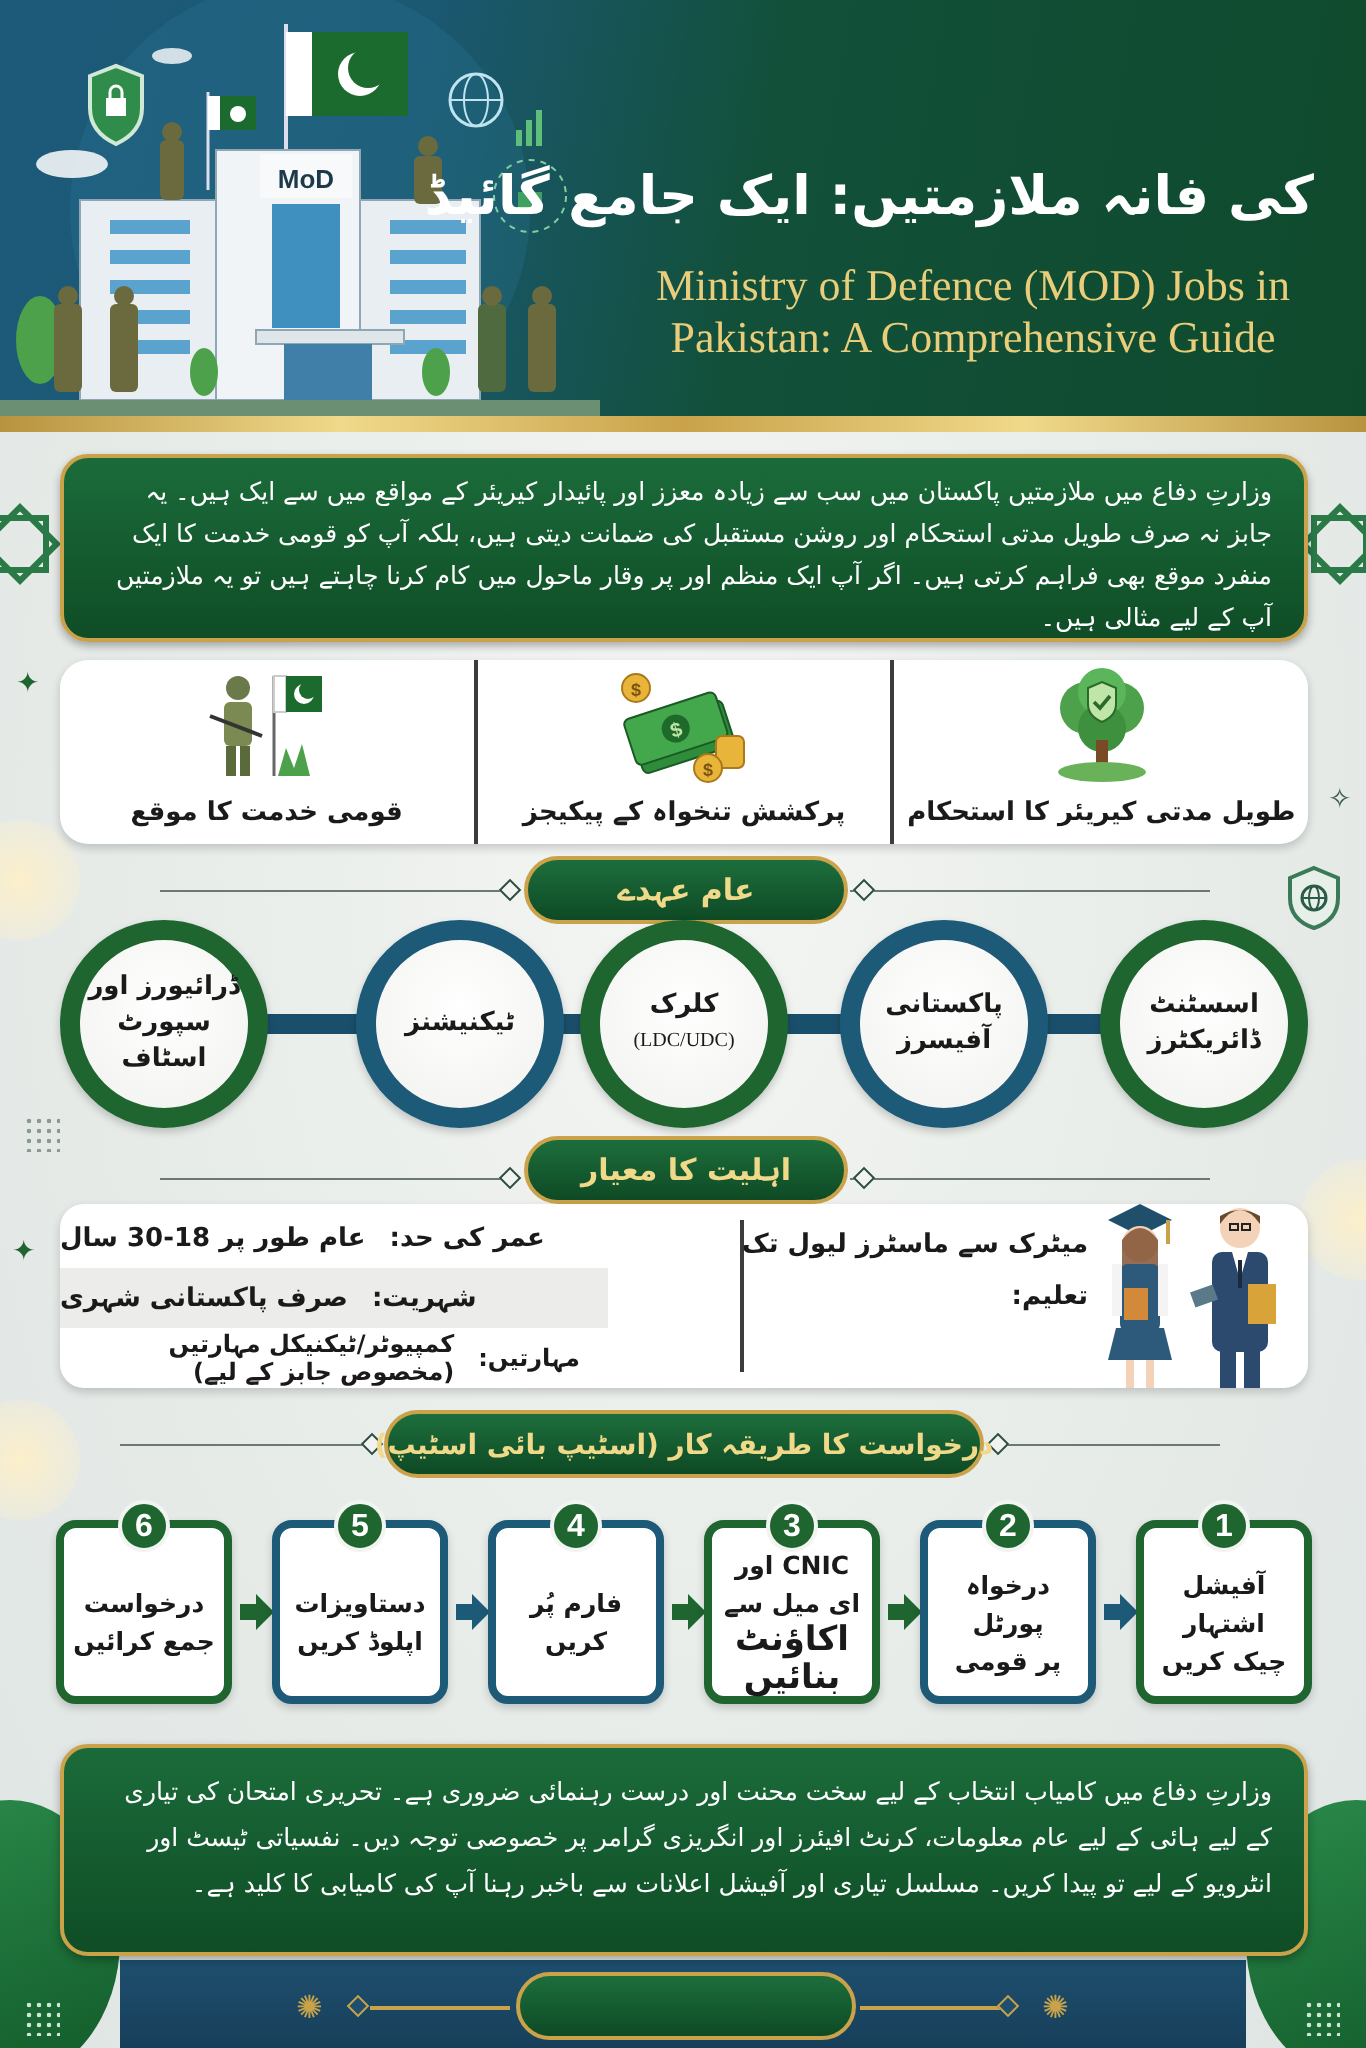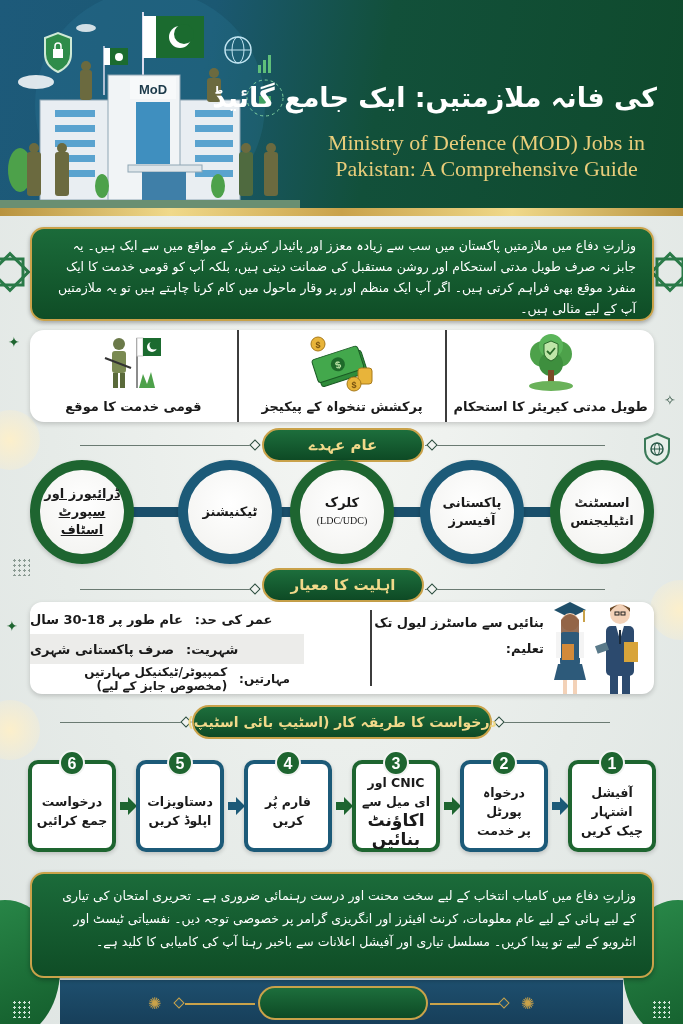--- a/index.html
+++ b/index.html
@@ -282,21 +282,21 @@
 </div>
 
 <div class="sec-line" style="left:80px; width:180px; top:445px;"></div>
 <div class="sec-line" style="left:425px; width:180px; top:445px;"></div>
 <div class="sec-diamond" style="left:251px; top:441px;"></div>
 <div class="sec-diamond" style="left:428px; top:441px;"></div>
 <div class="sec-pill urdu" style="left:262px; top:428px; width:162px;">عام عہدے</div>
 
 <div class="roles">
   <div class="role-connector" style="left:90px; width:450px;"></div>
-  <div class="role" style="left:0px;text-decoration:underline;">
+  <div class="role" style="left:0px;">
     <span class="urdu">
         <span style="display:block">ڈرائیورز اور</span>
         <span style="display:block">سپورٹ اسٹاف</span>
       </span>
   </div>
   <div class="role blue" style="left:148px;">
     <span class="urdu">
         <span style="display:block">ٹیکنیشنز</span>
       </span>
   </div>
@@ -308,21 +308,21 @@
   </div>
   <div class="role blue" style="left:390px;">
     <span class="urdu">
         <span style="display:block">پاکستانی</span>
         <span style="display:block">آفیسرز</span>
       </span>
   </div>
   <div class="role" style="left:520px;">
     <span class="urdu">
         <span style="display:block">اسسٹنٹ</span>
-        <span style="display:block">انٹیلیجنس</span>
+        <span style="display:block">ڈائریکٹرز</span>
       </span>
   </div>
 </div>
 
 <div class="sec-line" style="left:80px; width:180px; top:589px;"></div>
 <div class="sec-line" style="left:425px; width:180px; top:589px;"></div>
 <div class="sec-diamond" style="left:251px; top:585px;"></div>
 <div class="sec-diamond" style="left:428px; top:585px;"></div>
 <div class="sec-pill urdu" style="left:262px; top:568px; width:162px;">اہلیت کا معیار</div>
 
@@ -334,21 +334,21 @@
   <div class="elig-row urdu shade" style="top:32px;">
     <span class="lbl">شہریت:</span>
     <span>صرف پاکستانی شہری</span>
   </div>
   <div class="elig-row urdu" style="top:62px; font-size:12px;">
     <span class="lbl">مہارتیں:</span>
     <span>کمپیوٹر/ٹیکنیکل مہارتیں (مخصوص جابز کے لیے)</span>
   </div>
   <div class="elig-divider"></div>
   <div class="elig-edu urdu">
-    <div>بنائیں سے ماسٹرز لیول تک</div>
+    <div>میٹرک سے ماسٹرز لیول تک</div>
     <div>تعلیم:</div>
   </div>
   <svg style="position:absolute; right:4px; top:-6px; width:110px; height:100px;" viewBox="0 0 110 100">
     <polygon points="14,14 30,6 46,14 30,22" fill="#1f4f6a"></polygon>
     <line x1="44" y1="14" x2="44" y2="26" stroke="#c9a24a" stroke-width="2"></line>
     <circle cx="30" cy="26" r="9" fill="#f3d2b8"></circle>
     <path d="M21 24 Q30 12 39 24 L39 40 L21 40 Z" fill="#7a4a2a" opacity="0.8"></path>
     <rect x="20" y="36" width="20" height="34" rx="4" fill="#2d5a7a"></rect>
     <rect x="16" y="36" width="5" height="26" fill="#f4f4f4"></rect>
       <rect x="39" y="36" width="5" height="26" fill="#f4f4f4"></rect>
@@ -414,21 +414,21 @@
         <span style="display:block; font-size:17px">اکاؤنٹ بنائیں</span>
       </span>
   </div>
   <svg class="step-arrow" style="left:414px;" viewBox="0 0 20 20">
       <path d="M2 6 H10 V1 L19 10 L10 19 V14 H2 Z" fill="#1e6530"></path>
     </svg>
   <div class="step blue" style="left:432px;">
     <div class="step-num">2</div>
     <span class="urdu">
         <span style="display:block">درخواہ پورٹل</span>
-        <span style="display:block">پر خدمت</span>
+        <span style="display:block">پر قومی</span>
       </span>
   </div>
   <svg class="step-arrow" style="left:522px;" viewBox="0 0 20 20">
       <path d="M2 6 H10 V1 L19 10 L10 19 V14 H2 Z" fill="#1c5a78"></path>
     </svg>
   <div class="step" style="left:540px;">
     <div class="step-num">1</div>
     <span class="urdu">
         <span style="display:block">آفیشل اشتہار</span>
         <span style="display:block">چیک کریں</span>

